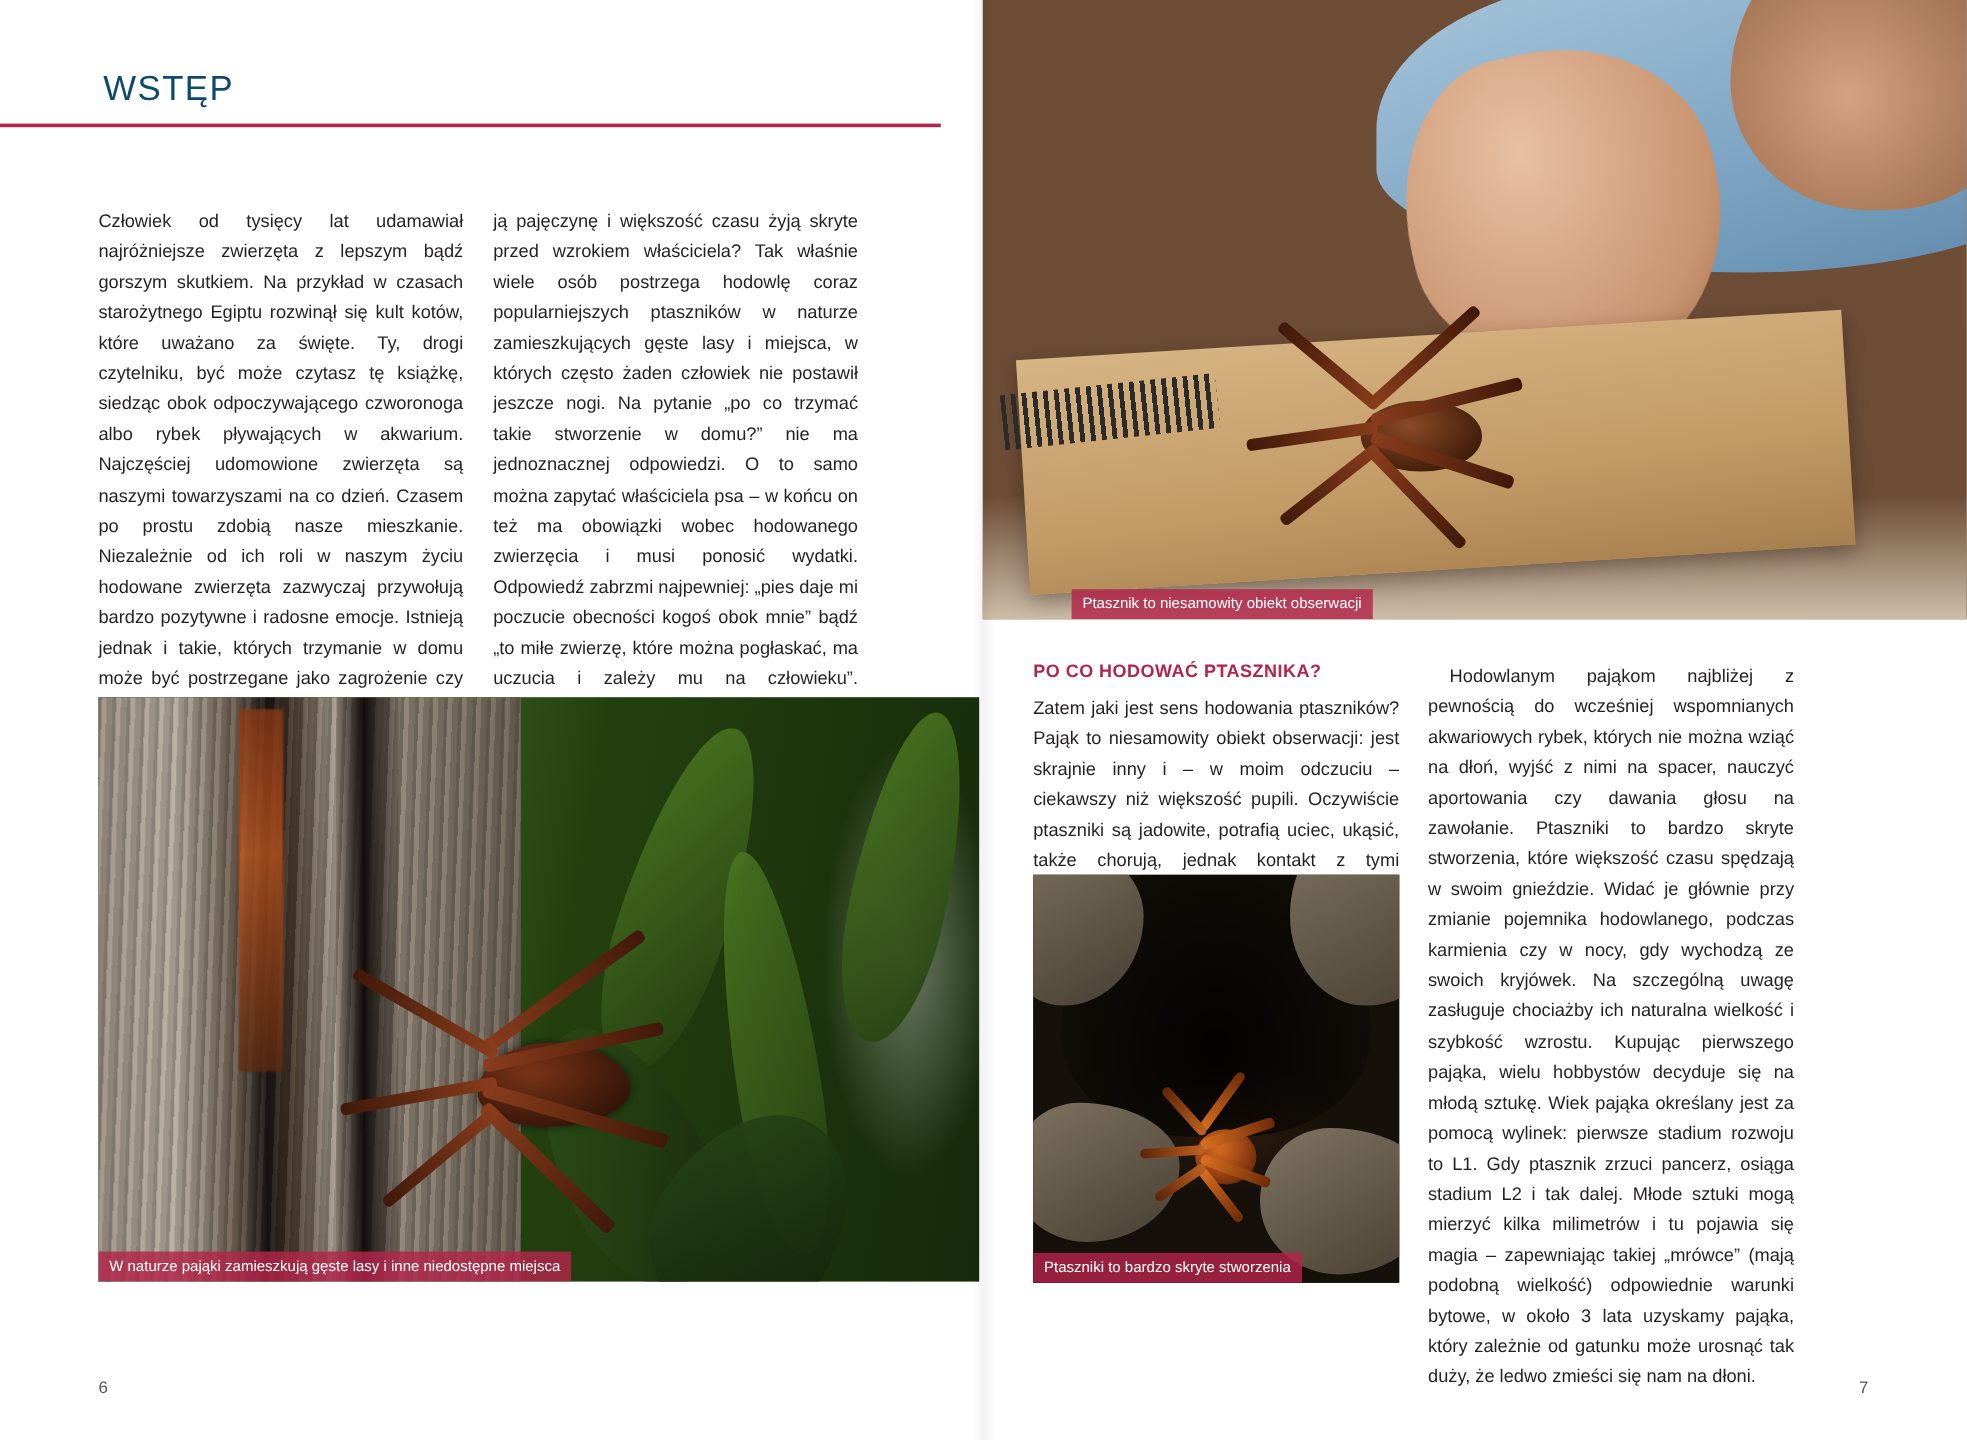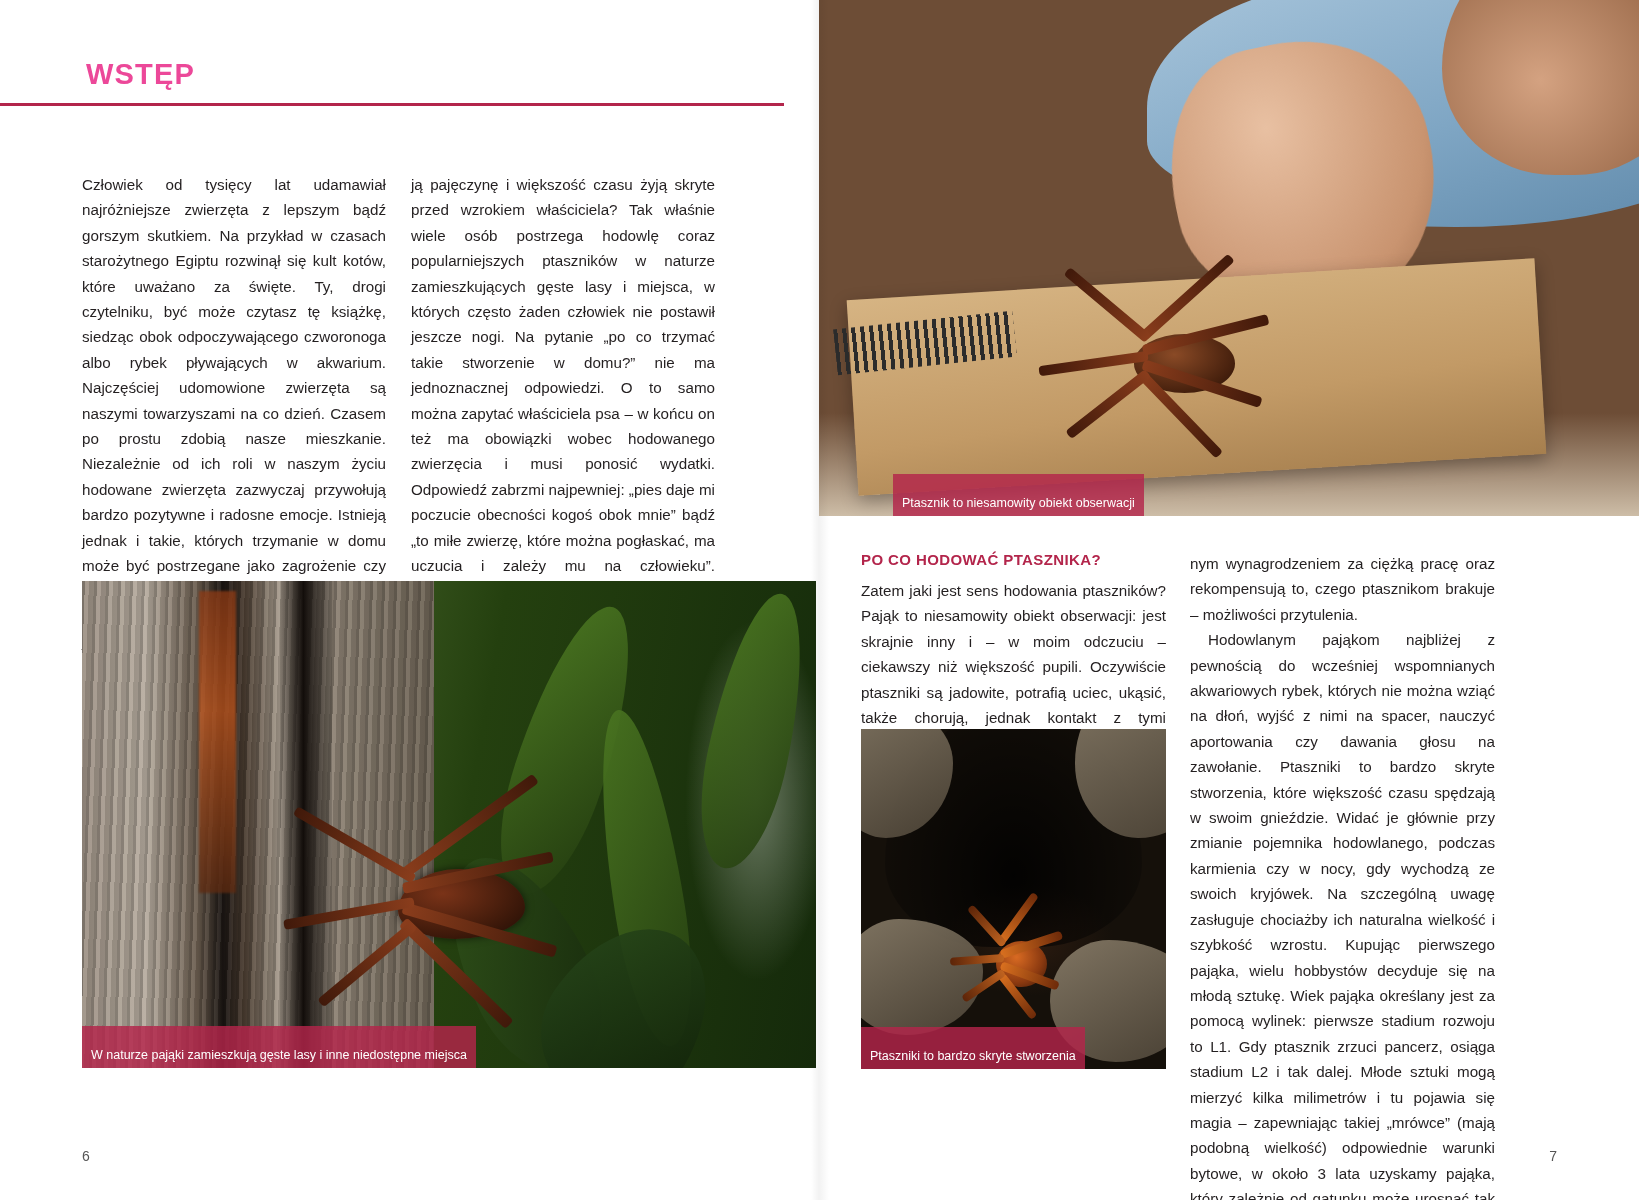--- a/index.html
+++ b/index.html
@@ -35,23 +35,23 @@
     width: 820px; height: 1200px;
     background: #ffffff;
   }
 
   
   .chapter-title {
     position: absolute;
     left: 86px;
     top: 58px;
     font-size: 29px;
-    font-weight: bold;
+    font-weight: normal;
     letter-spacing: 1.2px;
-    color: #ec4899;
+    color: #0c4a6e;
   }
   .title-rule {
     position: absolute;
     left: 0;
     top: 103px;
     width: 784px;
     height: 3px;
     background: #b3254b;
   }
 
@@ -74,21 +74,21 @@
     overflow: hidden;
   }
   .caption {
     position: absolute;
     left: 0;
     bottom: 0;
     background: rgba(179,37,75,0.82);
     color: #ffffff;
     font-size: 12.5px;
     line-height: 14px;
-    padding: 22px 9px 6px 9px;
+    padding: 5px 9px 6px 9px;
     white-space: nowrap;
   }
 
   
   .photo-tree {
     left: 82px;
     top: 581px;
     width: 734px;
     height: 487px;
     background:
@@ -357,21 +357,20 @@
       <div class="caption" style="left:74px;">Ptasznik to niesamowity obiekt obserwacji</div>
     </div>
 
     <div class="section-head">PO CO HODOWAĆ PTASZNIKA?</div>
 
     <div class="col col-r1">
       <p>Zatem jaki jest sens hodowania ptaszników? Pająk to niesamowity obiekt obserwacji: jest skrajnie inny i – w moim odczuciu – ciekawszy niż większość pupili. Oczywiście ptaszniki są jadowite, potrafią uciec, ukąsić, także chorują, jednak kontakt z tymi stworzeniami uczy uważności i cierpliwości, proces ich rozwoju jest długotrwały, ale jego efekty są cudow-</p>
     </div>
 
     <div class="col col-r2">
-      <p>nym wynagrodzeniem za ciężką pracę oraz rekompensują to, czego ptasznikom brakuje – możliwości przytulenia.</p>
       <p style="text-indent:18px;">Hodowlanym pająkom najbliżej z pewnością do wcześniej wspomnianych akwariowych rybek, których nie można wziąć na dłoń, wyjść z nimi na spacer, nauczyć aportowania czy dawania głosu na zawołanie. Ptaszniki to bardzo skryte stworzenia, które większość czasu spędzają w swoim gnieździe. Widać je głównie przy zmianie pojemnika hodowlanego, podczas karmienia czy w nocy, gdy wychodzą ze swoich kryjówek. Na szczególną uwagę zasługuje chociażby ich naturalna wielkość i szybkość wzrostu. Kupując pierwszego pająka, wielu hobbystów decyduje się na młodą sztukę. Wiek pająka określany jest za pomocą wylinek: pierwsze stadium rozwoju to L1. Gdy ptasznik zrzuci pancerz, osiąga stadium L2 i tak dalej. Młode sztuki mogą mierzyć kilka milimetrów i tu pojawia się magia – zapewniając takiej „mrówce” (mają podobną wielkość) odpowiednie warunki bytowe, w około 3 lata uzyskamy pająka, który zależnie od gatunku może urosnąć tak duży, że ledwo zmieści się nam na dłoni.</p>
     </div>
 
     <div class="photo photo-burrow">
       <div class="burrow-arch"></div>
       <div class="burrow-rock" style="left:-6%;top:56%;width:46%;height:34%;"></div>
       <div class="burrow-rock" style="left:62%;top:62%;width:48%;height:36%;"></div>
       <div class="burrow-rock" style="left:-10%;top:-8%;width:40%;height:40%;"></div>
       <div class="burrow-rock" style="left:70%;top:-12%;width:46%;height:44%;"></div>
 

